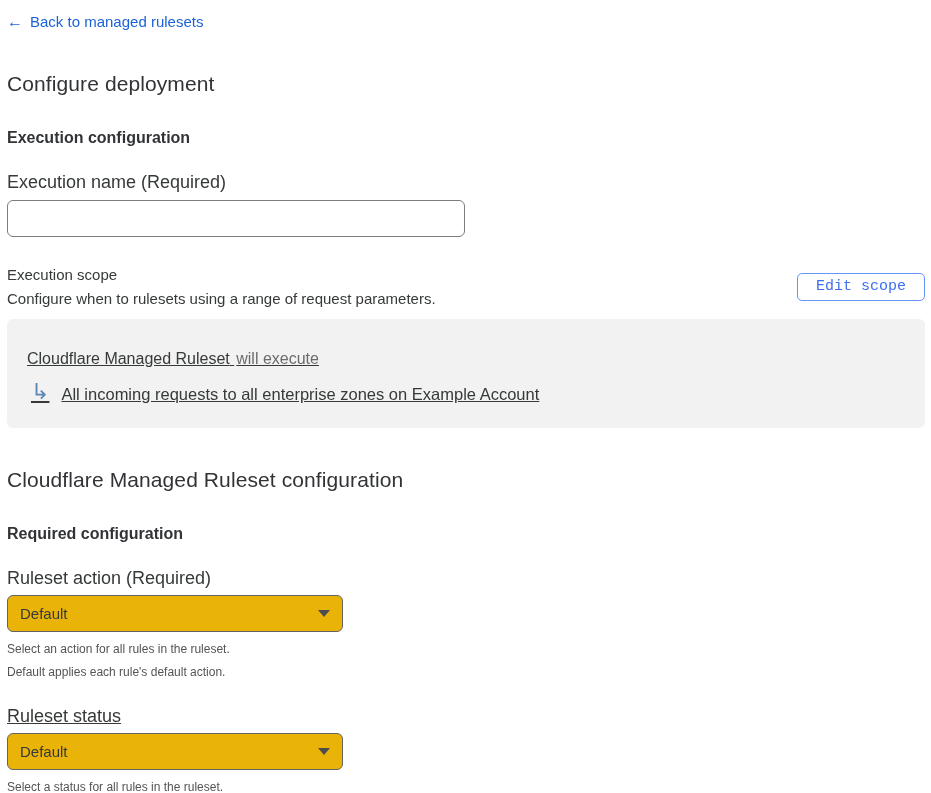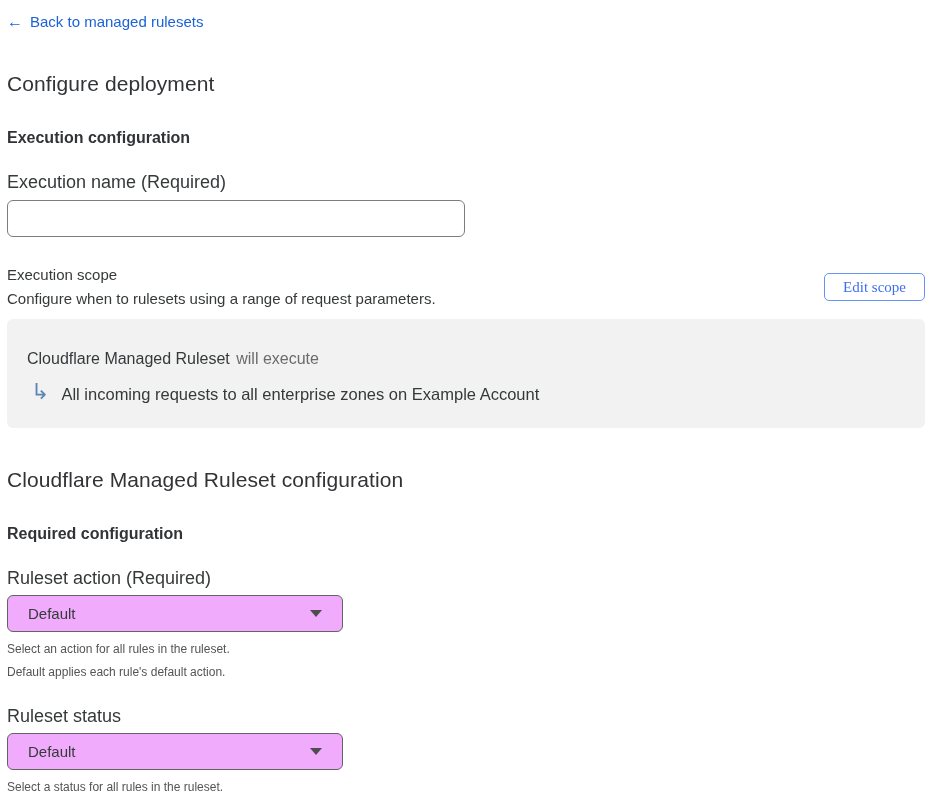--- a/index.html
+++ b/index.html
@@ -50,64 +50,65 @@
   
   .scope-row {
     margin-top: 26px;
     display: flex; justify-content: space-between; align-items: center;
   }
   .scope-texts { font-size: 15px; line-height: 24px; color: #36393a; }
   .btn-outline {
     background: #ffffff;
     border: 1px solid #6495f7; border-radius: 5px;
     color: #3e6ff0; font-size: 15px; line-height: 18px;
-    font-family: Liberation Serif, serif;
+    font-family: Liberation Mono, monospace;
     padding: 4px 18px; cursor: pointer; white-space: nowrap;
   }
 
   
   .scope-panel {
     margin-top: 8px;
     width: 918px; height: 109px;
     background: #f2f2f2; border-radius: 6px;
     padding: 30px 20px 0 20px;
+    text-decoration: underline;
   }
   .panel-line1 { font-size: 16px; line-height: 20px; color: #36393a; }
   .panel-line1 .muted { color: #6b6b6b; margin-left: 2px; }
   .panel-line2 {
     margin-top: 12px; display: flex; align-items: center;
     font-size: 16.5px; line-height: 22px; color: #36393a;
   }
   .branch-arrow {
     color: #5b87b5; font-size: 22px; line-height: 22px;
     margin: 0 12px 4px 4px;
   }
 
   
   .select {
     margin-top: 8px;
     width: 336px; height: 37px;
     border: 1px solid #636363; border-radius: 6px;
-    background: #f0abfc;
+    background: #eab308;
     display: flex; align-items: center; justify-content: space-between;
-    padding: 0 20px; cursor: pointer;
+    padding: 0 12px; cursor: pointer;
   }
   .select-value { font-size: 15px; color: #36393a; }
   .caret {
     width: 0; height: 0;
     border-left: 6px solid transparent;
     border-right: 6px solid transparent;
     border-top: 7px solid #4d4d4d;
   }
 
   .help-text {
     margin-top: 6px;
     font-size: 12px; line-height: 23px; color: #545454;
   }
-  .mt-status { margin-top: 23px; }
+  .mt-status { margin-top: 23px; text-decoration: underline; }
 </style>
 </head>
 <body>
 
 <div class="page">
 
   <a class="back-link">
     <span class="arrow">←</span>
     <span>Back to managed rulesets</span>
   </a>

